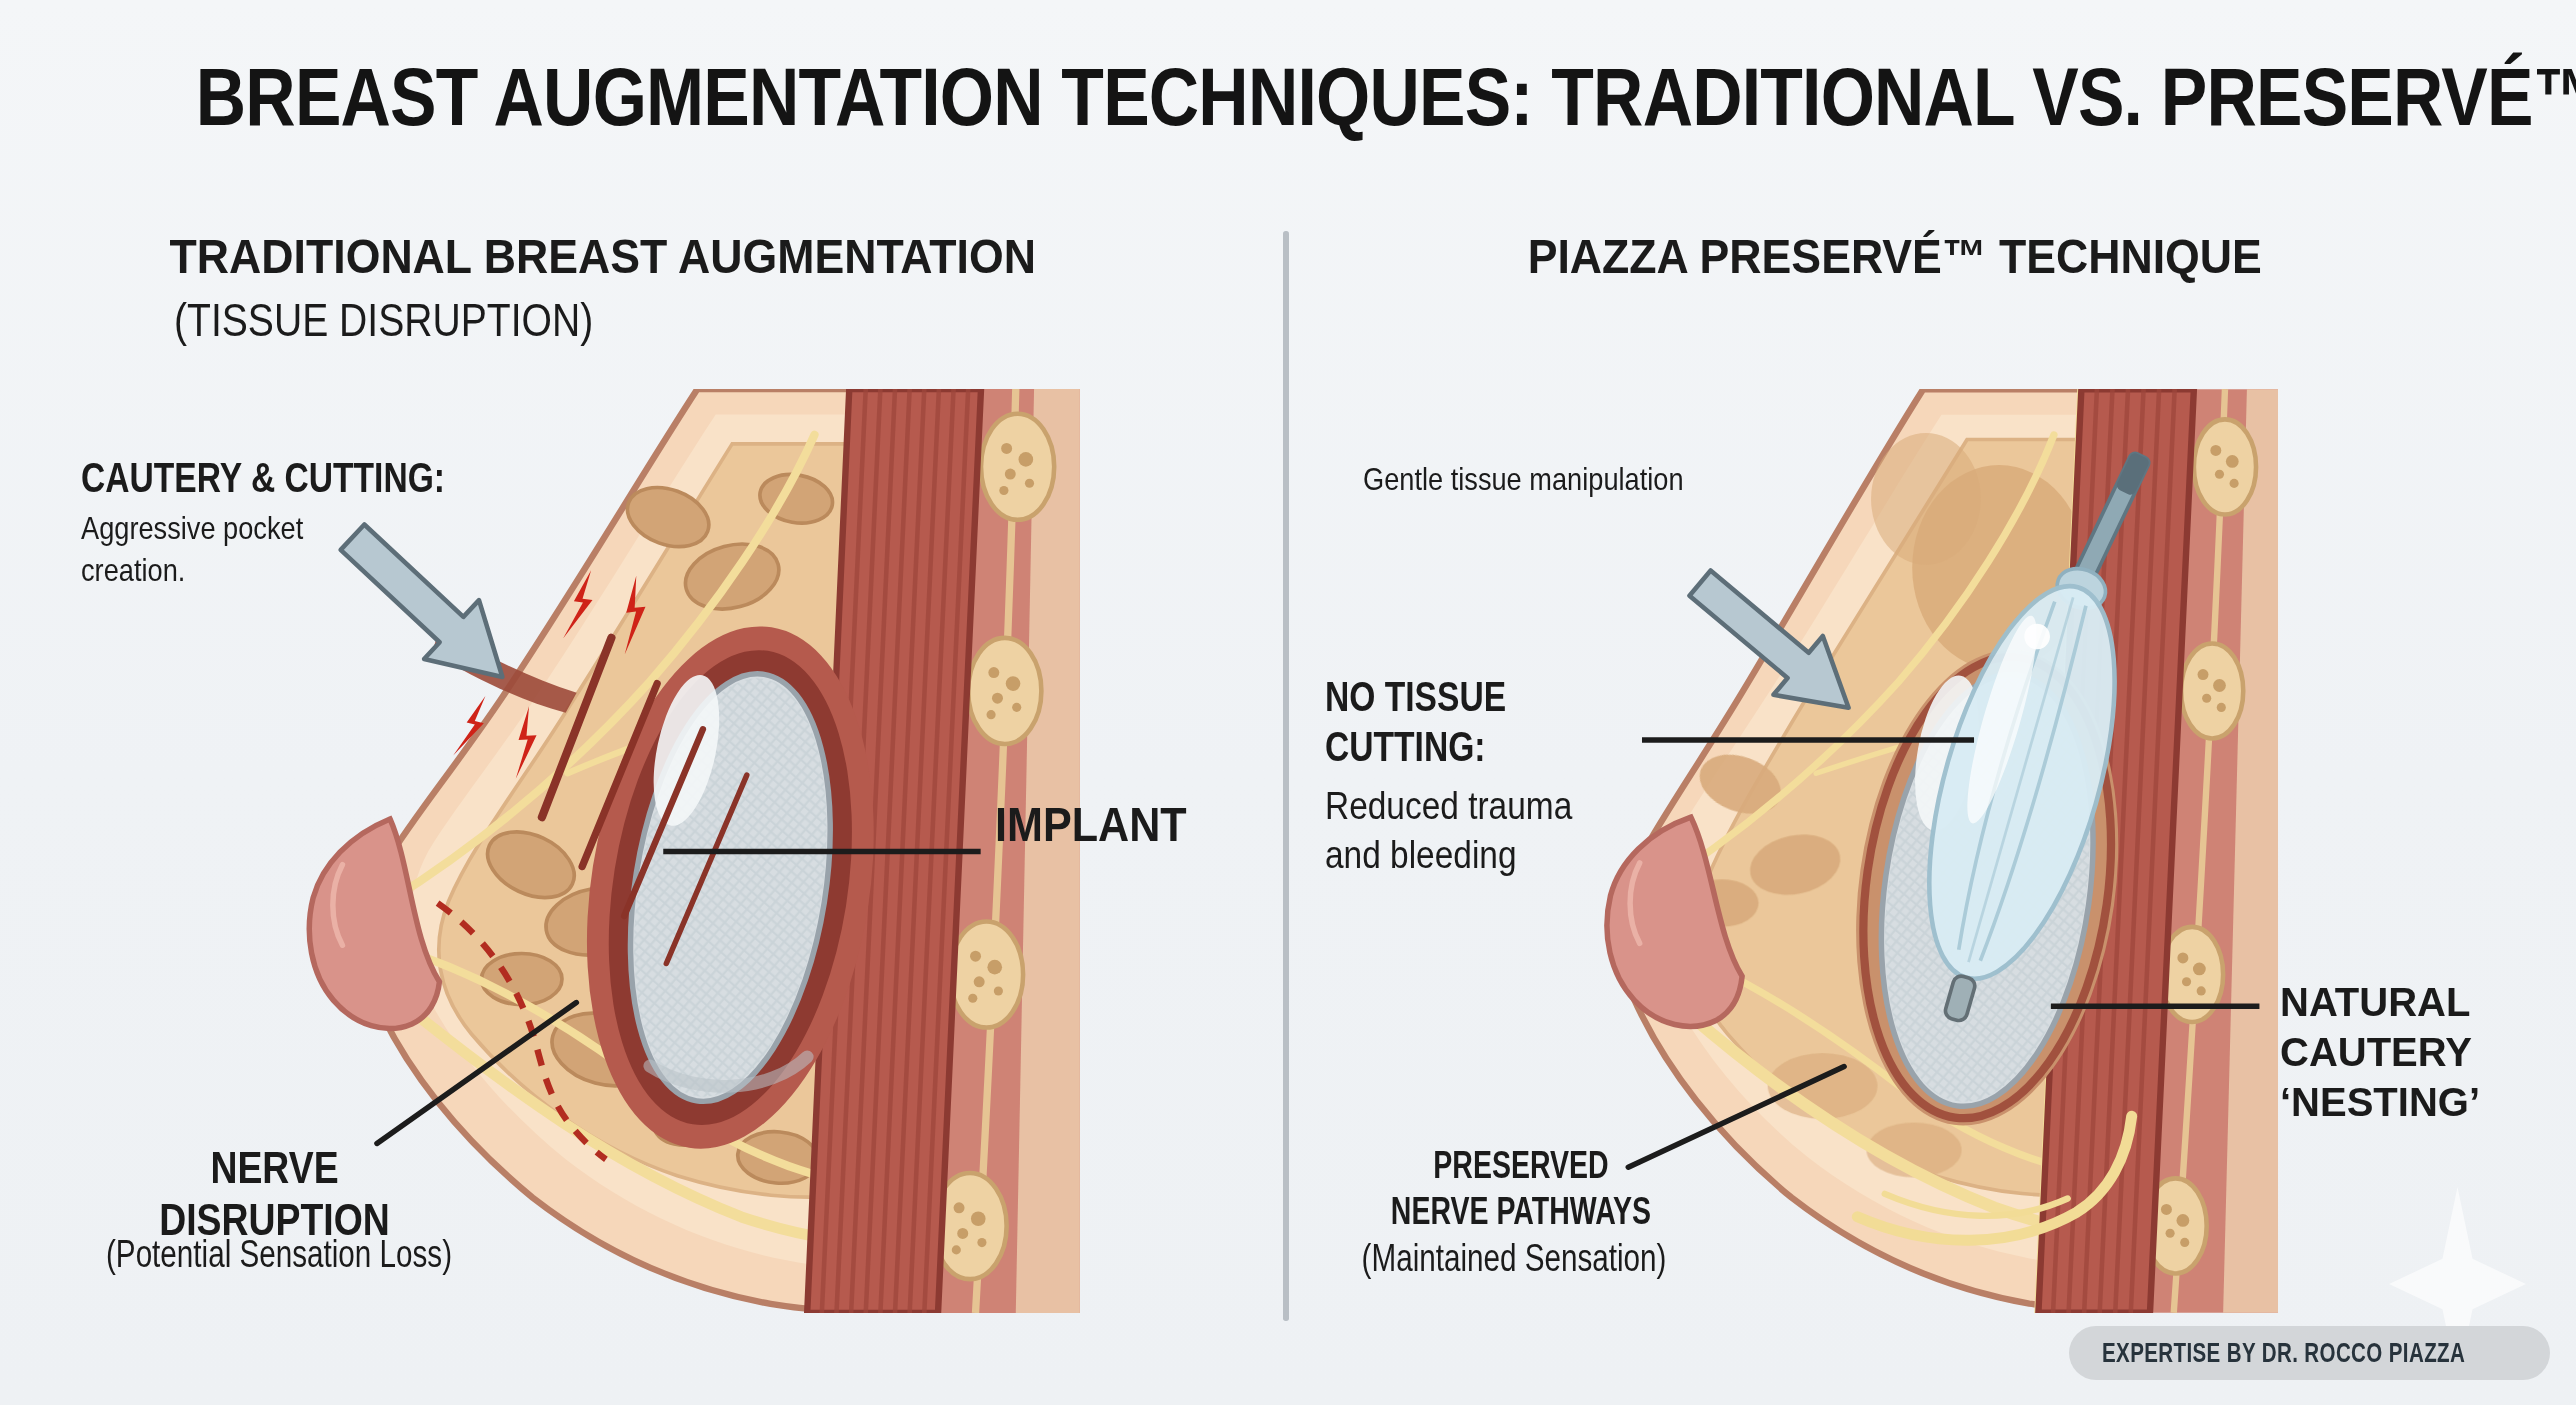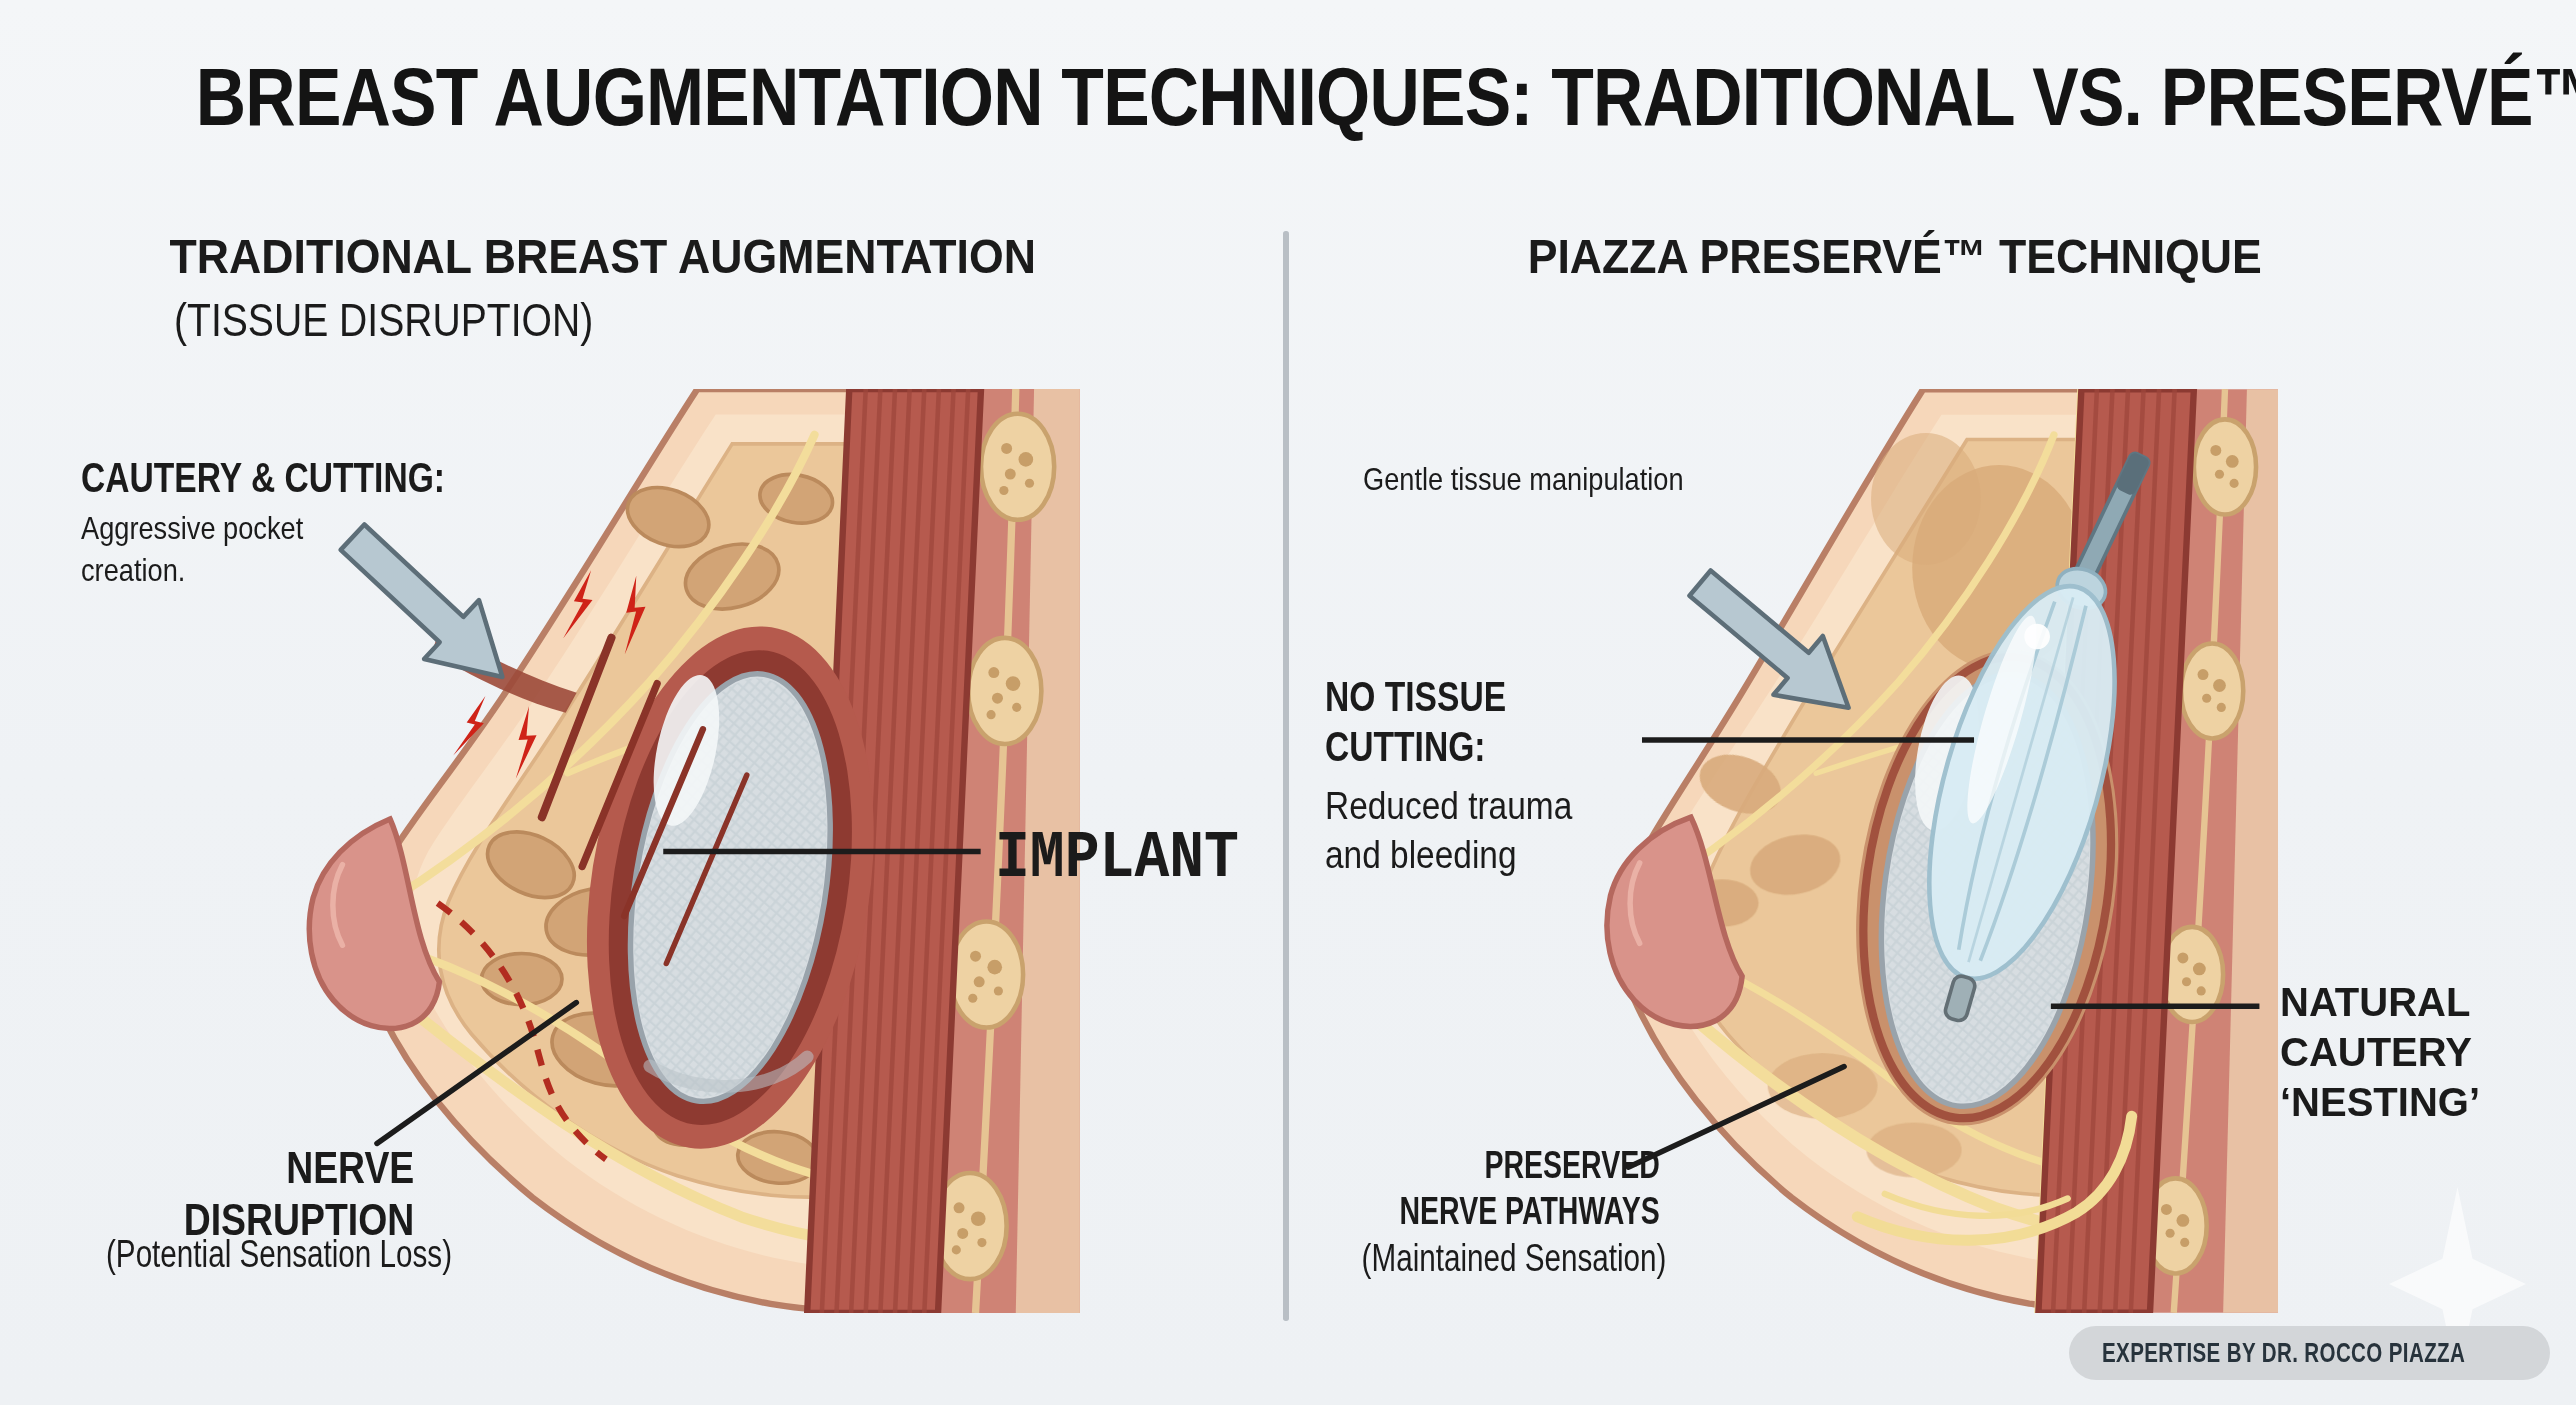--- a/index.html
+++ b/index.html
@@ -18,29 +18,29 @@
   .ph-line2{display:block;margin-top:9.1px;}
   .ph-line2 span{display:inline-block;font-size:46px;font-weight:400;white-space:nowrap;
     transform:scaleX(.85);transform-origin:center top;}
   .divider{left:1283px;top:231px;width:5.5px;height:1090px;background:#b9bfc5;border-radius:2.7px;z-index:4;}
   .ann{z-index:7;}
   .ann-title{font-weight:700;font-size:42px;line-height:1.18;}
   .ann-body{font-weight:400;font-size:32px;line-height:1.3;margin-top:5.5px;}
   .sx80{transform:scaleX(.80);transform-origin:left top;display:inline-block;white-space:nowrap;}
   .sx85{transform:scaleX(.85);transform-origin:left top;display:block;}
   .sx88{transform:scaleX(.88);transform-origin:left top;display:block;}
-  .center-block{text-align:right;}
+  .center-block{text-align:center;}
   .overlay{left:0;top:0;z-index:5;pointer-events:none;}
   .badge{left:2069px;top:1326px;height:54px;width:481px;display:flex;align-items:center;
     gap:12.8px;padding-left:20px;background:#d3d6d9;border-radius:29px;z-index:8;box-sizing:border-box;}
   .badge-label{font-size:27.4px;font-weight:700;letter-spacing:0.5px;color:#27333c;
     white-space:nowrap;transform:scaleX(.75);transform-origin:left center;}
   .sparkle{left:2389px;top:1187px;width:137px;height:194px;background:#ffffff;opacity:.62;z-index:1;
     clip-path:polygon(50% 0,61% 37%,100% 50%,61% 63%,50% 100%,39% 63%,0 50%,39% 37%);}
-  .implant-label{left:995px;top:821px;font-size:66px;font-weight:700;font-family:Liberation Mono, monospace;}
+  .implant-label{left:995px;top:796px;font-size:49px;font-weight:700;}
   svg{display:block;}
 </style>
 </head>
 <body>
 
 <div class="abs title-wrap">
   <span class="title">BREAST AUGMENTATION TECHNIQUES: TRADITIONAL VS. PRESERVÉ™</span>
 </div>
 
 <div class="abs panel-heading" style="left:137px;top:229px;width:1006px;">

